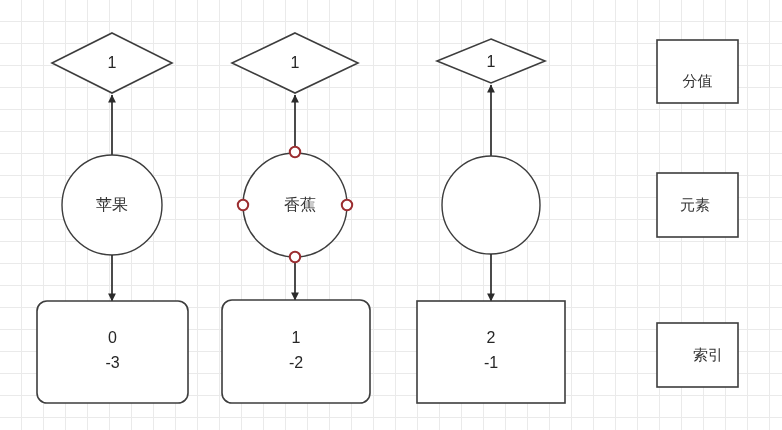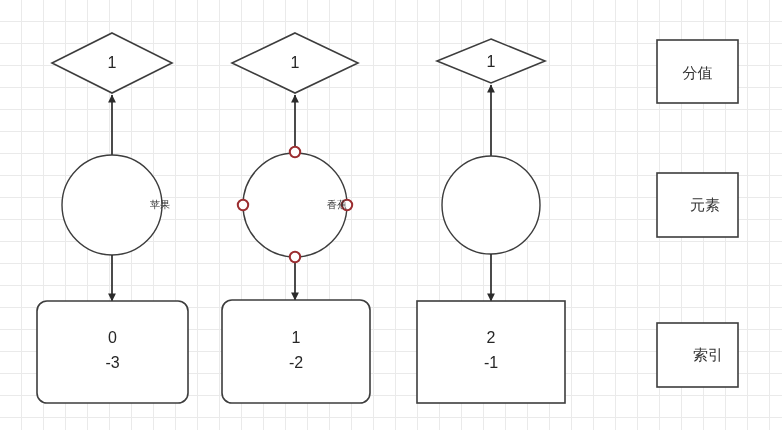--- a/index.html
+++ b/index.html
@@ -38,23 +38,22 @@
     line-height: 20px;
     text-align: center;
     pointer-events: none;
     white-space: pre;
   }
   .num-label {
     font-size: 16px;
     color: #262626;
   }
   .cjk-label {
-    font-size: 10px;
+    font-size: 16px;
     color: #333333;
-    margin-left: 48px;
   }
   .legend-label {
     font-size: 15px;
     color: #333333;
   }
 </style>
 </head>
 <body>
 
 <div id="canvas">
@@ -108,28 +107,28 @@
 
   <div class="node-label num-label" style="left:72px; top:50px; width:80px; height:26px;">1</div>
 
   <div class="node-label cjk-label" style="left:62px; top:192px; width:100px; height:26px;">苹果</div>
 
   <div class="node-label num-label" style="left:37px; top:327px; width:151px; height:22px;">0</div>
   <div class="node-label num-label" style="left:37px; top:352px; width:151px; height:22px;">-3</div>
 
   <div class="node-label num-label" style="left:255px; top:50px; width:80px; height:26px;">1</div>
 
-  <div class="node-label cjk-label" style="left:239px; top:192px; width:100px; height:26px;">香蕉</div>
+  <div class="node-label cjk-label" style="left:250px; top:192px; width:100px; height:26px;">香蕉</div>
 
   <div class="node-label num-label" style="left:222px; top:327px; width:148px; height:22px;">1</div>
   <div class="node-label num-label" style="left:222px; top:352px; width:148px; height:22px;">-2</div>
 
   <div class="node-label num-label" style="left:451px; top:50px; width:80px; height:24px;">1</div>
 
 
   <div class="node-label num-label" style="left:417px; top:327px; width:148px; height:22px;">2</div>
   <div class="node-label num-label" style="left:417px; top:352px; width:148px; height:22px;">-1</div>
 
-  <div class="node-label legend-label" style="left:657px; top:60px; width:81px; height:26px;">分值</div>
-  <div class="node-label legend-label" style="left:657px; top:192px; width:76px; height:26px;margin-left:10px;">元素</div>
+  <div class="node-label legend-label" style="left:657px; top:68px; width:81px; height:26px;">分值</div>
+  <div class="node-label legend-label" style="left:657px; top:192px; width:76px; height:26px;">元素</div>
   <div class="node-label legend-label" style="left:657px; top:342px; width:102px; height:26px;">索引</div>
 
 </div>
 
 </body></html>

